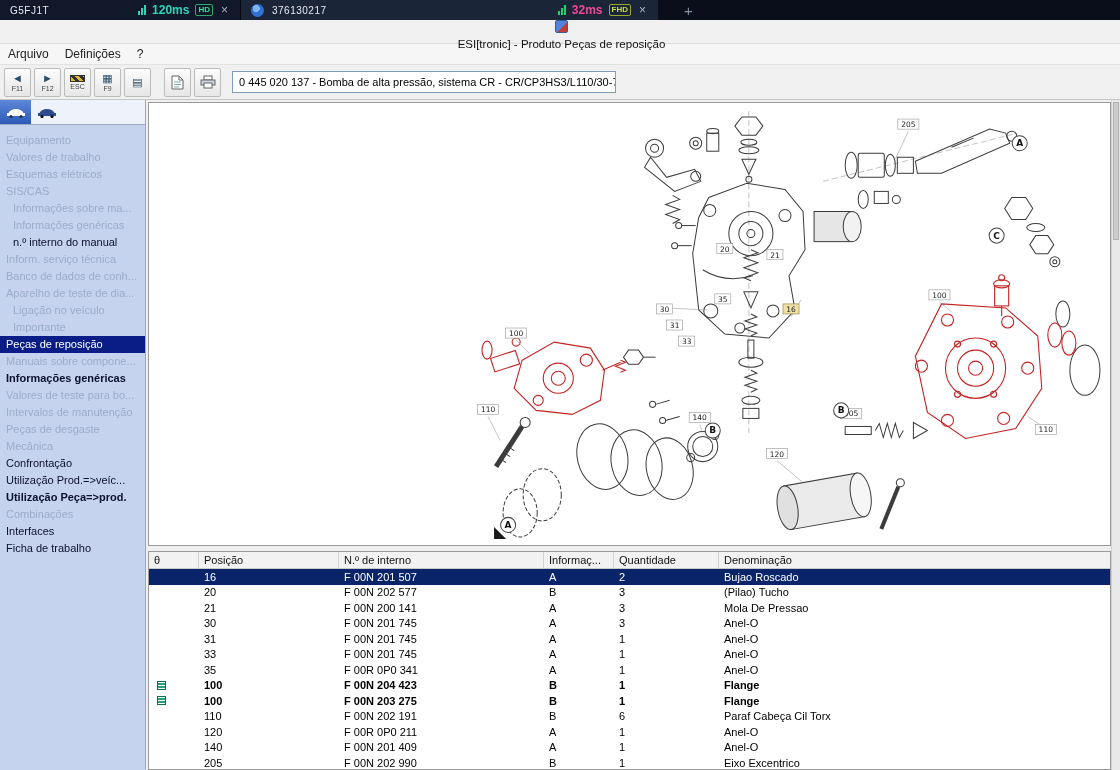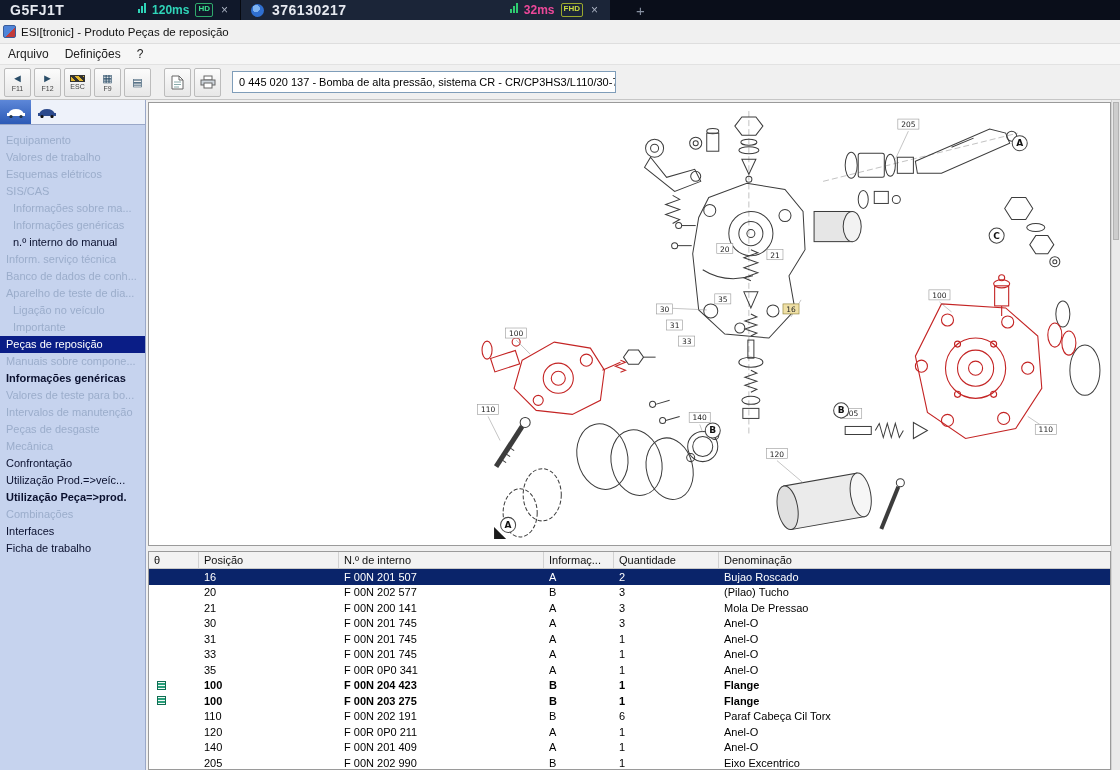--- a/index.html
+++ b/index.html
@@ -3,40 +3,40 @@
 <meta charset="utf-8">
 <style>
   * { box-sizing: border-box; margin: 0; padding: 0; }
   html,body { width:1120px; height:770px; overflow:hidden;
     font-family:"Liberation Sans", sans-serif; background:#f0f0f0; }
 
   
   .top-bar { height:20px; background:#0a0e1a; display:flex; align-items:center; color:#e6e9f0; }
   .s-tab { height:100%; display:flex; align-items:center; padding:0 10px; gap:8px; }
   .s-tab.t1 { width:240px; background:#10182a; }
-  .s-tab.t2 { width:370px; background:#1b2538; border-left:1px solid #060910; }
-  .tab-title { font-size:14px; font-weight:bold; letter-spacing:.5px; white-space:nowrap;text-align:center; }
-  .sig-group { margin-left:auto; display:flex; gap:6px; }
+  .s-tab.t2 { width:418px; background:#1b2538; border-left:1px solid #060910; }
+  .tab-title { font-size:10px; font-weight:normal; letter-spacing:.5px; white-space:nowrap;text-align:center; }
+  .sig-group { margin-left:auto; display:flex; align-items:center; gap:6px; }
   .ms { font-size:12px; font-weight:bold; }
   .ms.teal { color:#2fd4b8; }
   .ms.green { color:#ec4899; }
   .badge { font-size:8px; font-weight:bold; border:1px solid; border-radius:2px; padding:0 2px; line-height:10px; }
   .badge.hd { color:#3ae08e; border-color:#2fa96c; }
   .badge.fhd { color:#c9da3e; border-color:#9aa82e; }
   .tab-close { font-size:12px; color:#aab2c2; padding:0 2px; cursor:default; }
   .new-tab { margin-left:26px; font-size:15px; color:#8891a2; }
   .avatar { width:13px; height:13px; border-radius:50%; background:radial-gradient(circle at 40% 35%, #7fb4f2 0 30%, #2f6fd0 31% 100%); flex:none; }
   .bars { display:flex; align-items:flex-end; gap:1px; height:10px; }
   .bars i { display:block; width:2px; background:#2ecc71; }
   .bars.teal i { background:#2fd4b8; }
   .bars i:nth-child(1){height:4px;} .bars i:nth-child(2){height:7px;} .bars i:nth-child(3){height:10px;}
 
   
   .title-bar { height:24px; background:#f0f0f0; border-bottom:1px solid #dedede;
-    display:flex; align-items:center; gap:5px; padding-left:3px; }
+    display:flex; align-items:center; gap:5px; padding-left:3px;flex-direction:column; }
   .app-icon { width:13px; height:13px; border-radius:2px; flex:none;
     background:linear-gradient(135deg,#4f84d8 0 55%, #c23b3b 56% 100%); border:1px solid #3a5c9a; }
   .win-title { font-size:11.5px; color:#111; }
 
   
   .menu-bar { height:21px; background:#f6f6f6; border-bottom:1px solid #e2e2e2;
     display:flex; align-items:center; }
   .menu-item { font-size:12px; color:#222; padding:2px 8px; }
 
   

